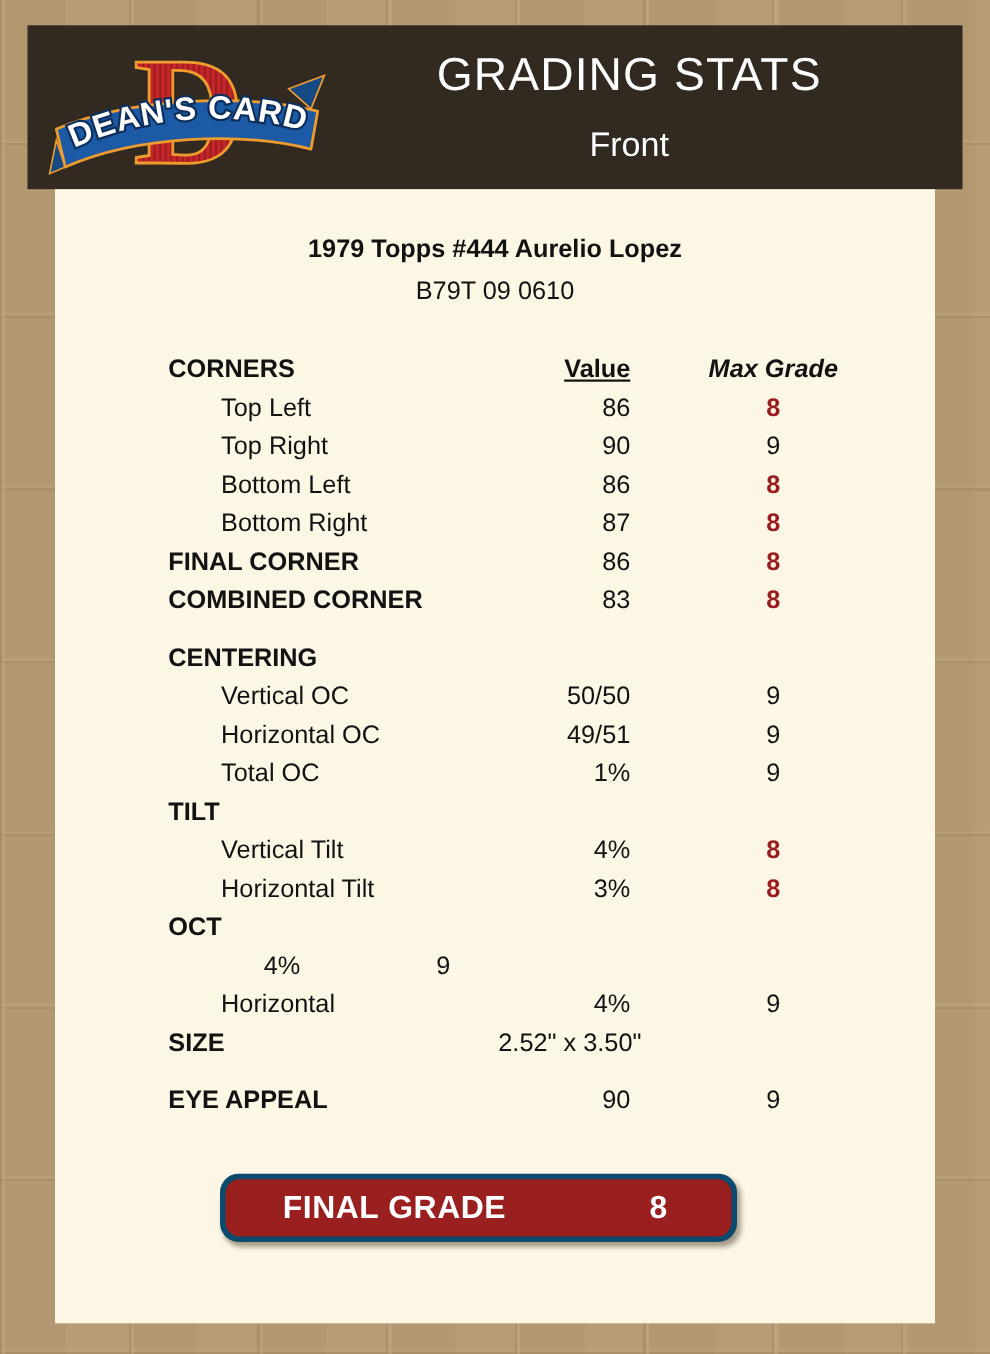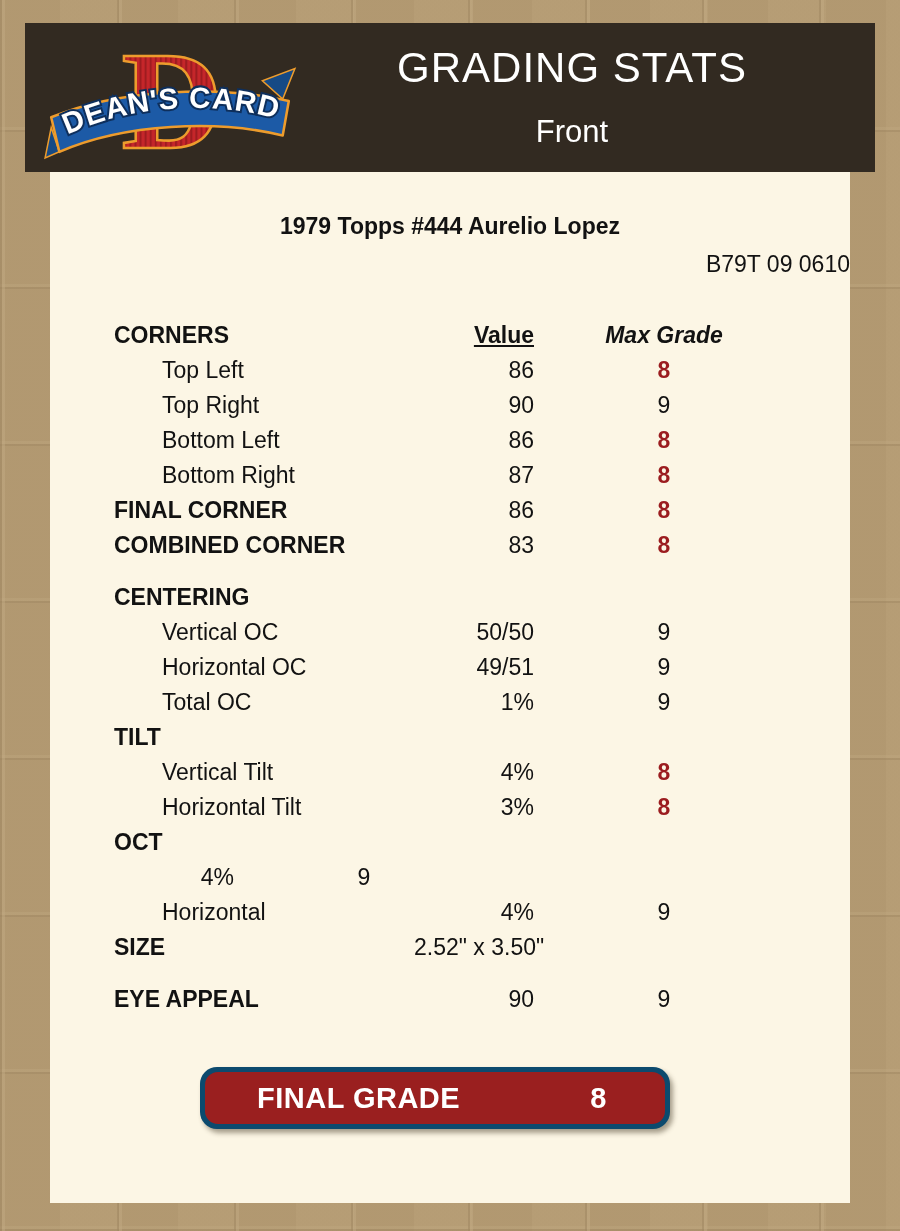--- a/index.html
+++ b/index.html
@@ -34,23 +34,23 @@
   }
   .logo-box{width:258px;height:132px;margin-left:16px;flex:0 0 auto;}
   .header-text{flex:1;text-align:center;color:#ffffff;padding-right:30px;}
   .header-title{font-size:42px;letter-spacing:1px;line-height:1.1;}
   .header-sub{font-size:31px;margin-top:23px;}
   .panel{
     position:absolute;left:50px;top:172px;width:800px;height:1031px;
     background:var(--panel-bg);
   }
   .card-title{margin-top:41px;text-align:center;font-size:23px;font-weight:bold;color:var(--ink);}
-  .card-serial{margin-top:11px;text-align:right;font-size:23px;color:var(--ink);}
+  .card-serial{margin-top:11px;text-align:center;font-size:23px;color:var(--ink);}
   .grading-table{margin-top:40px;}
-  .row{display:flex;align-items:center;height:35px;padding-left:64px;font-size:23px;color:var(--ink);}
+  .row{display:flex;align-items:center;height:35px;padding-left:103px;font-size:23px;color:var(--ink);}
   .row.gap{margin-top:17px;}
   .c-label{width:300px;white-space:nowrap;}
   .row.item .c-label{padding-left:48px;}
   .row.header .c-label,.row.section .c-label{font-weight:bold;}
   .c-value{width:120px;text-align:right;white-space:nowrap;}
   .row.header .c-value{font-weight:bold;text-decoration:underline;}
   .c-grade{width:170px;margin-left:45px;text-align:center;white-space:nowrap;}
   .row.header .c-grade{font-weight:bold;font-style:italic;}
   .c-grade.red{color:var(--accent-red);font-weight:bold;}
   .final-wrap{

